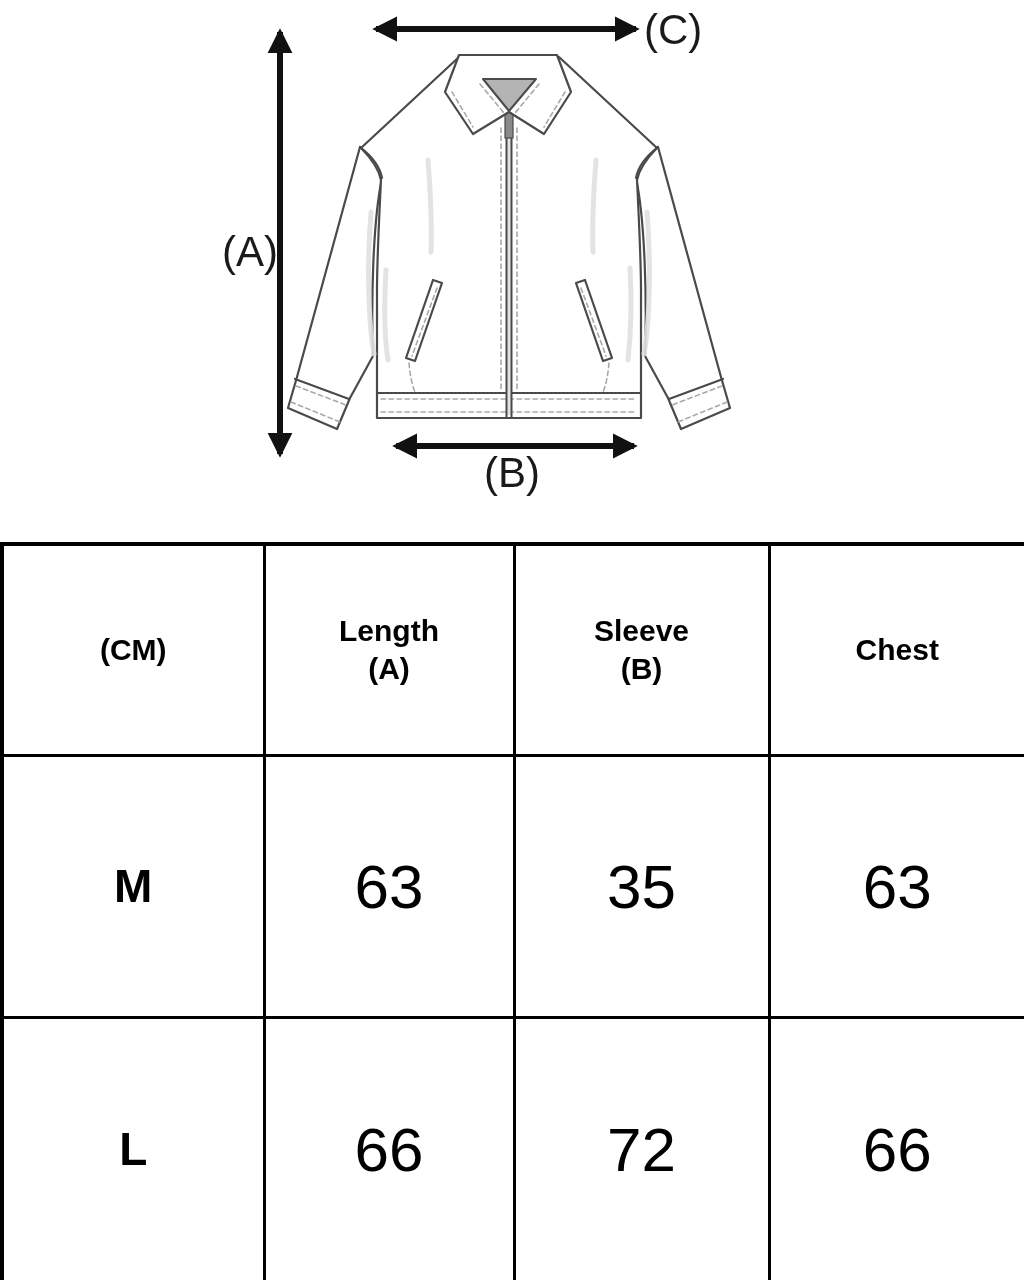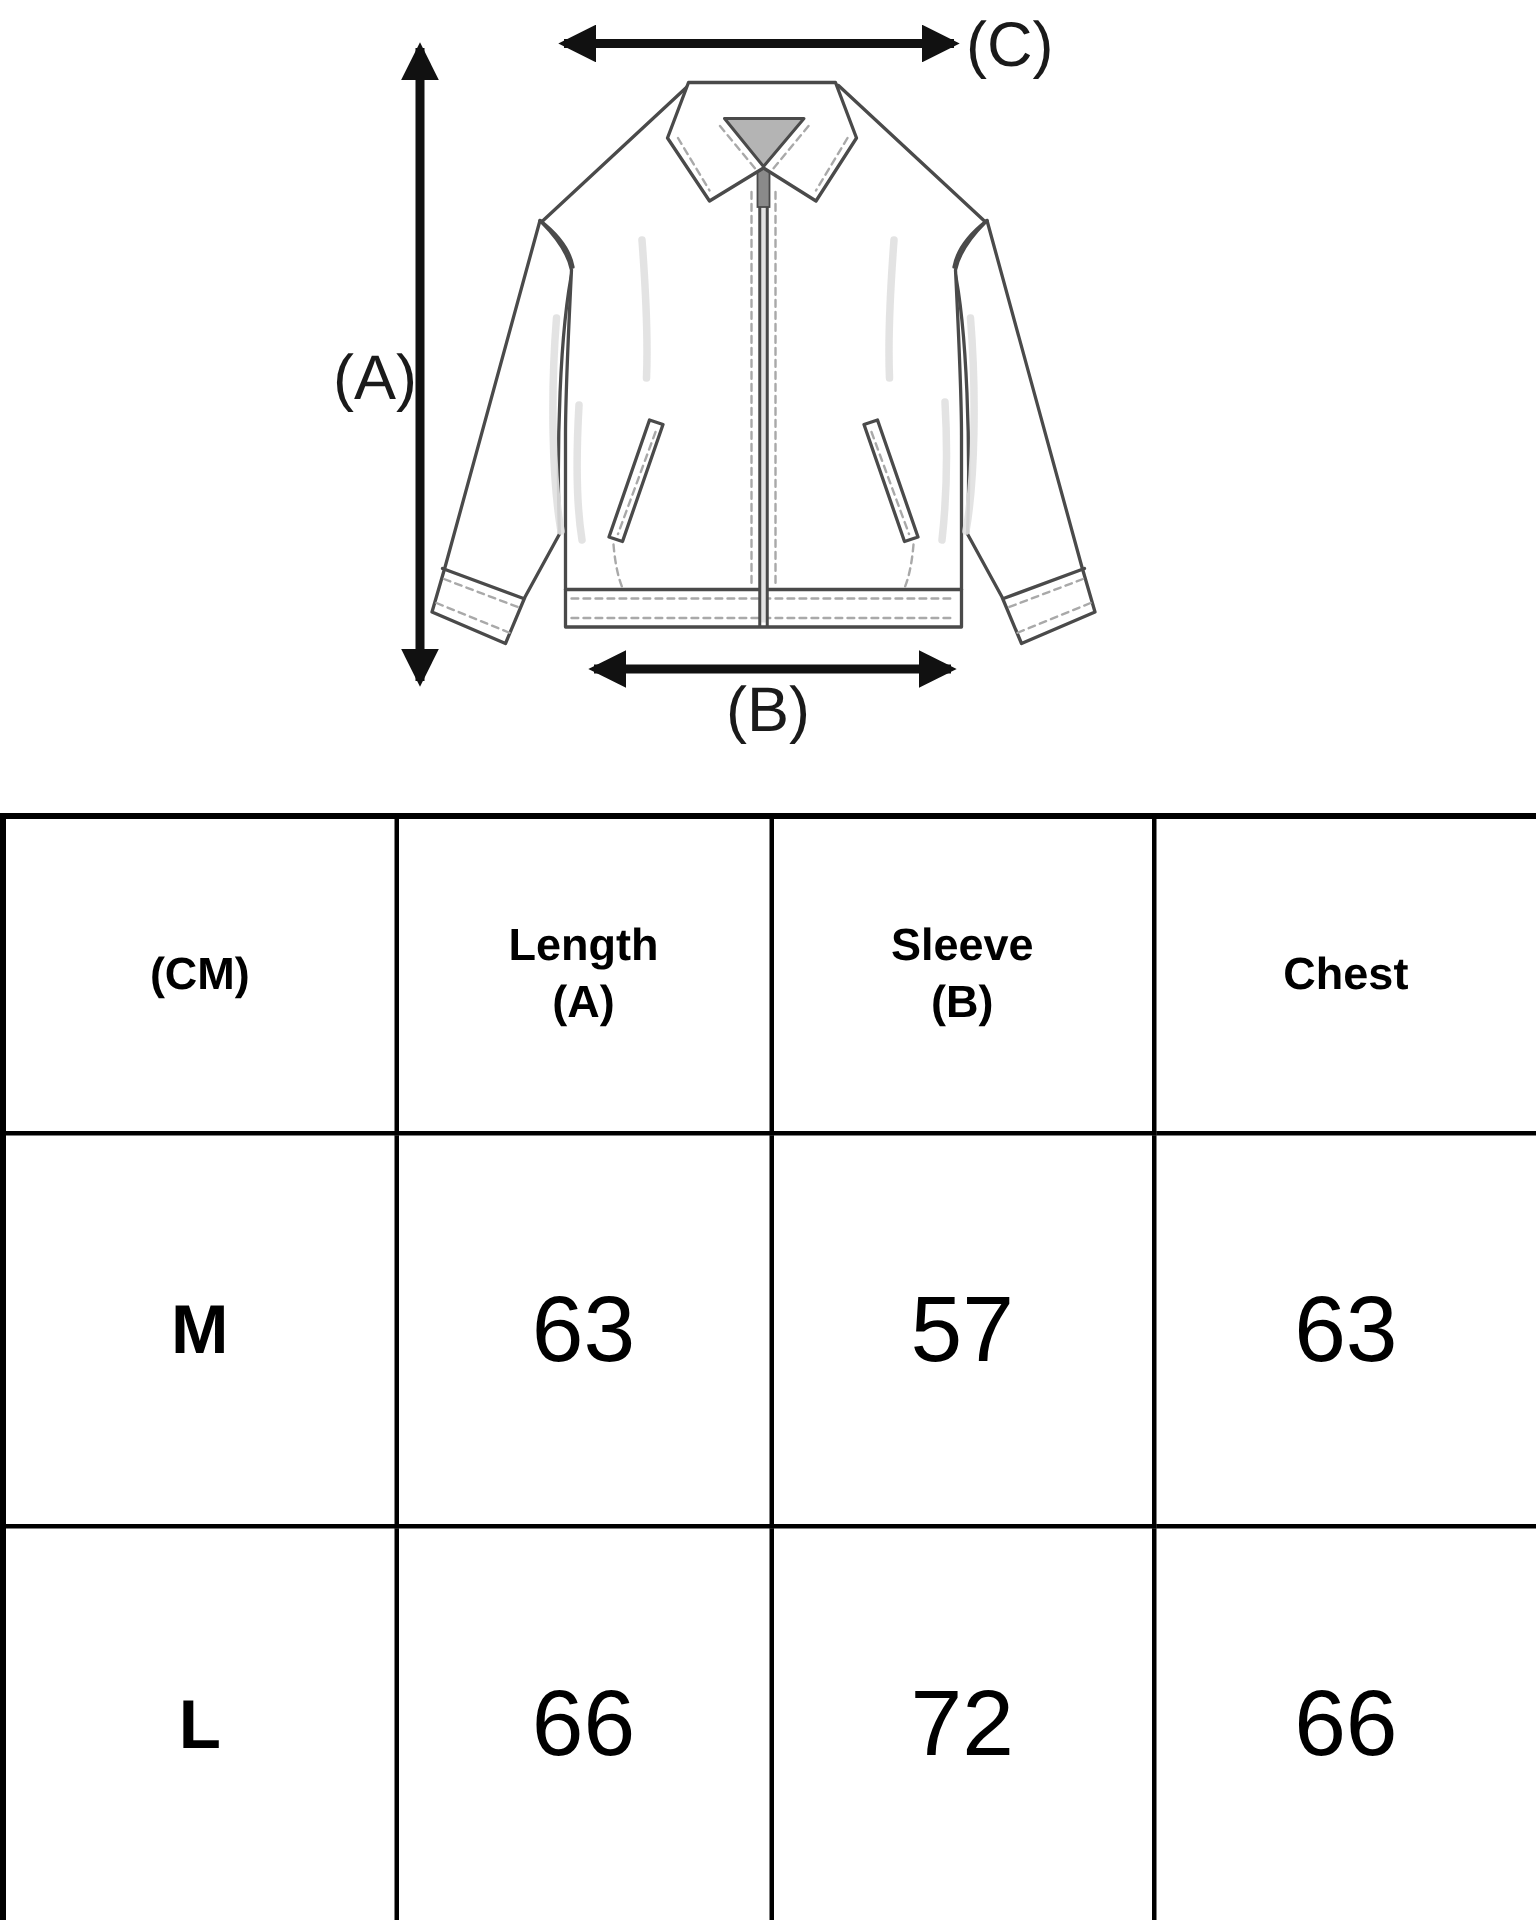--- a/index.html
+++ b/index.html
@@ -123,21 +123,21 @@
         <span class="h-line">Sleeve</span>
         <span class="h-line">(B)</span>
       </th>
       <th>
         <span class="h-line">Chest</span>
       </th>
     </tr>
     <tr class="r1">
       <td class="cell-size">M</td>
       <td class="cell-val">63</td>
-      <td class="cell-val">57</td>
+      <td class="cell-val">35</td>
       <td class="cell-val">63</td>
     </tr>
     <tr class="r2">
       <td class="cell-size">L</td>
       <td class="cell-val">66</td>
       <td class="cell-val">72</td>
       <td class="cell-val">66</td>
     </tr>
   </tbody>
     </table>

